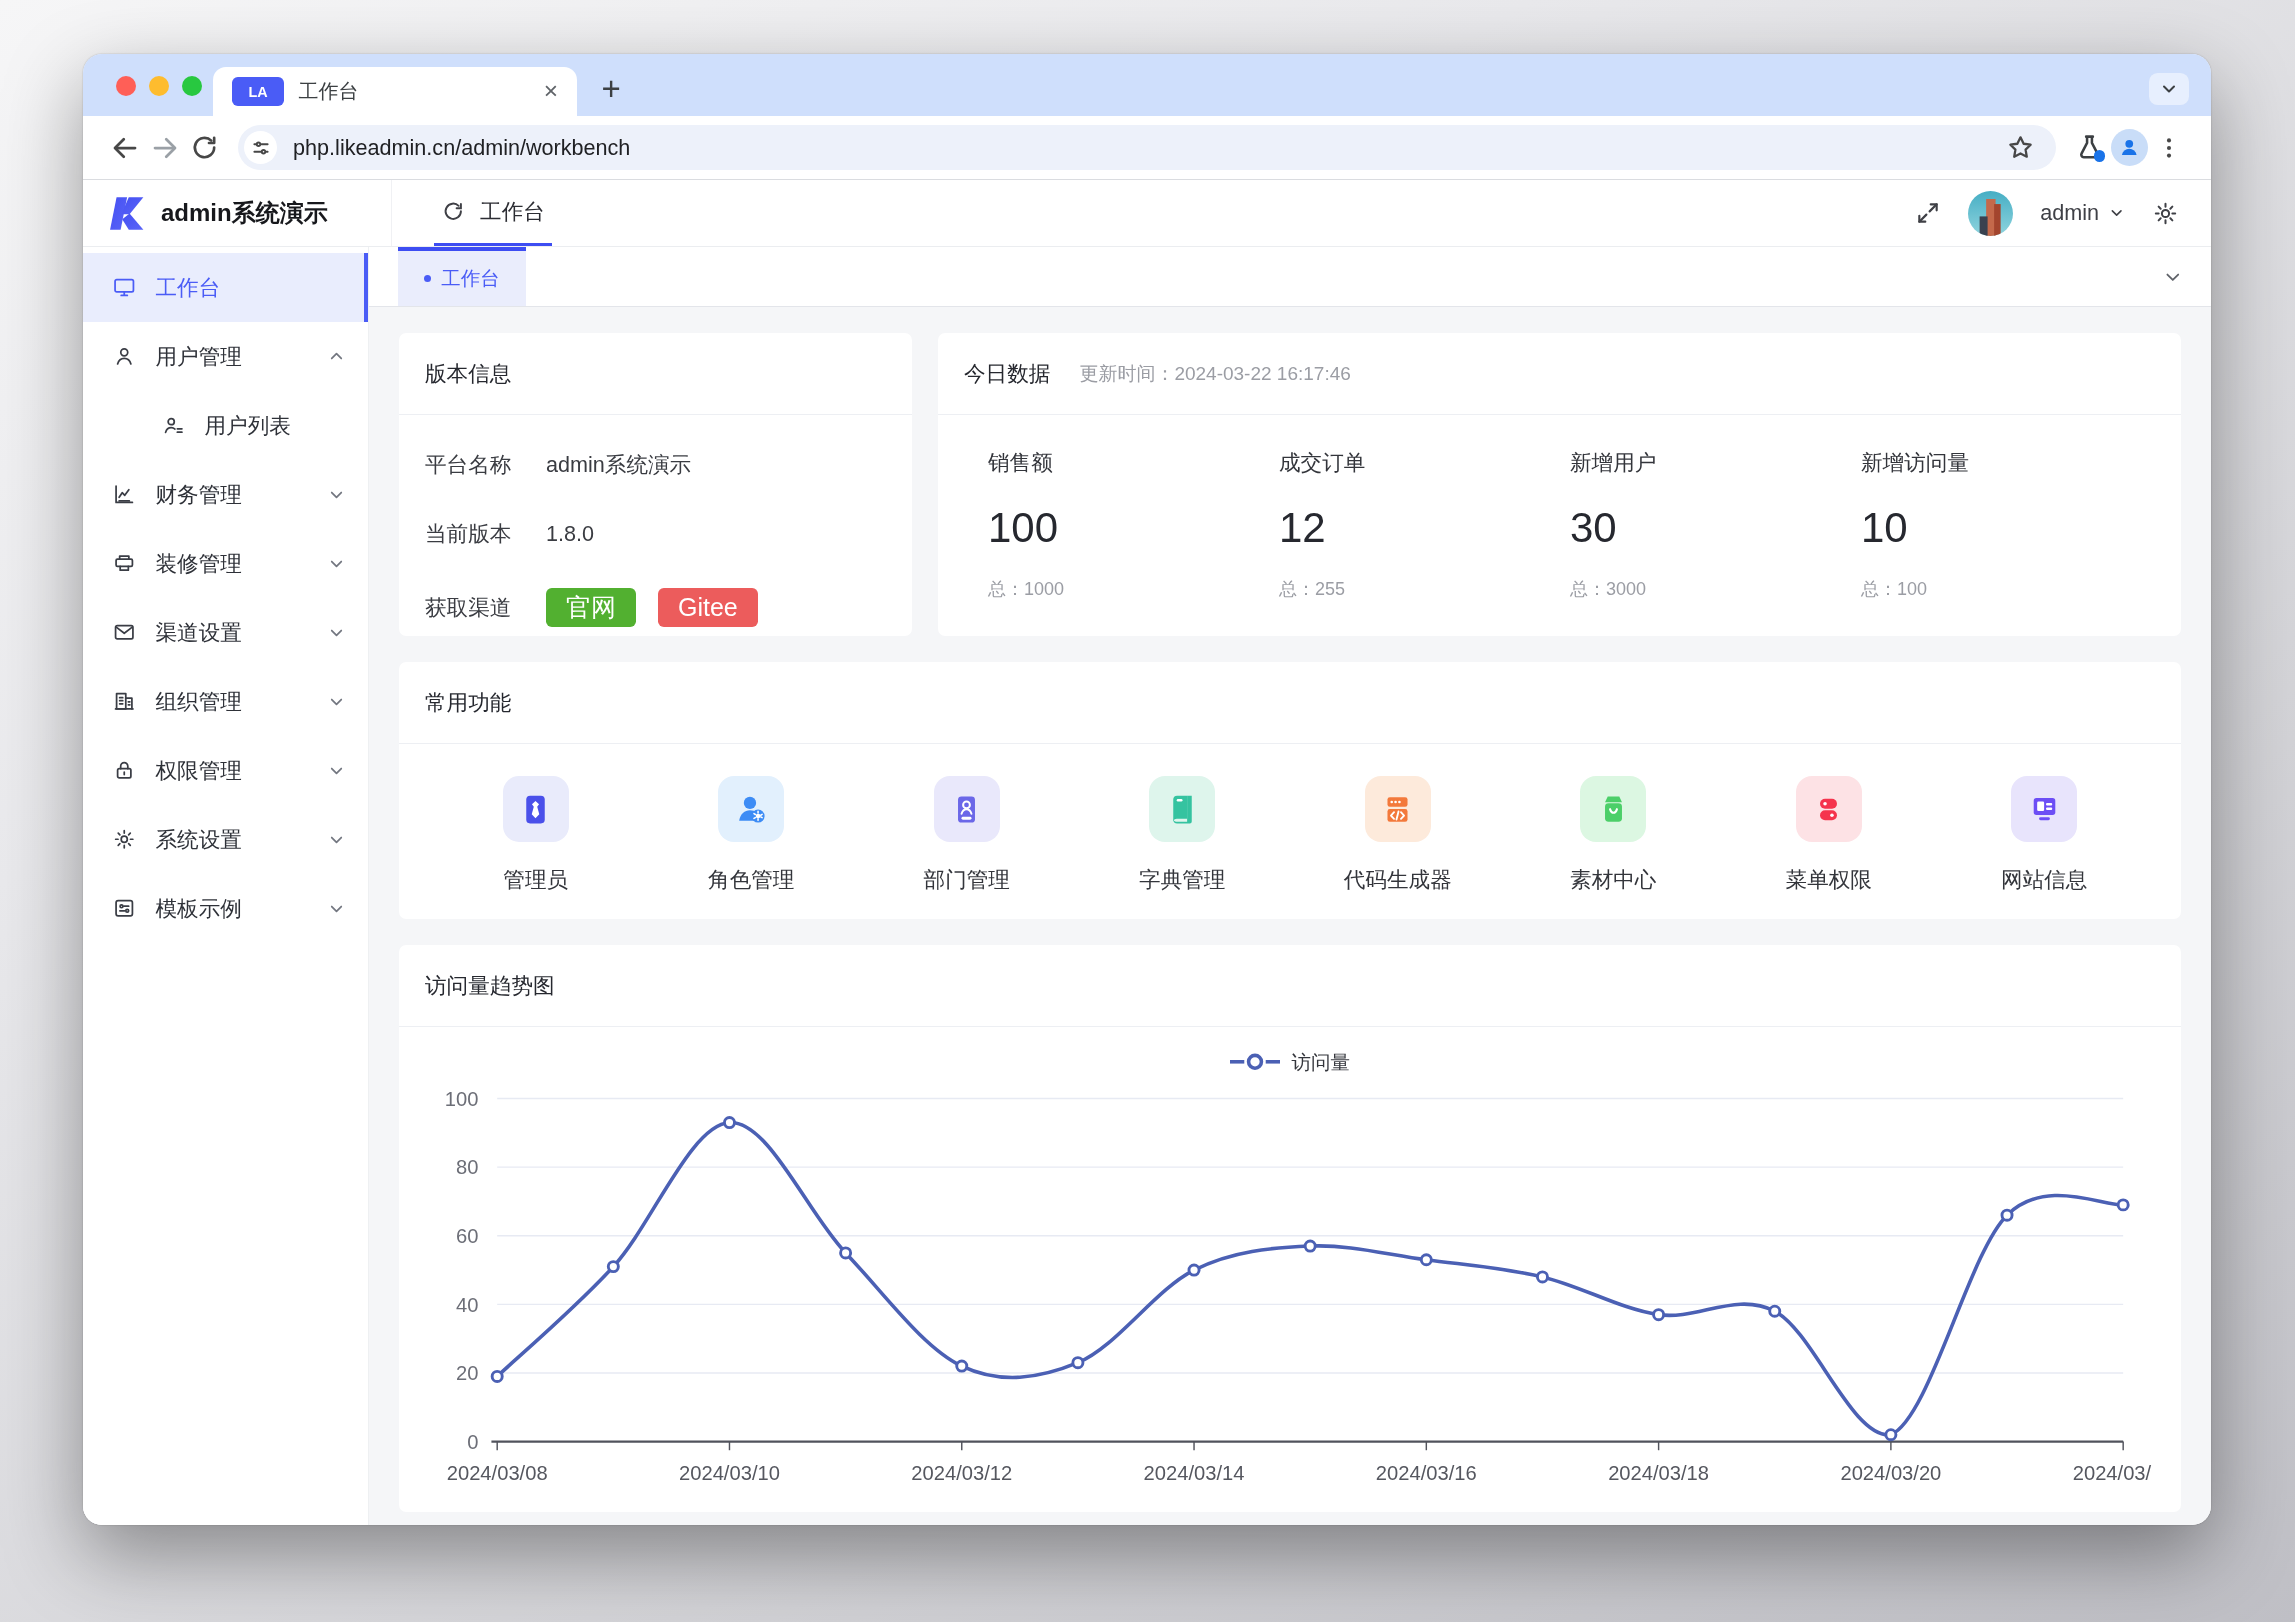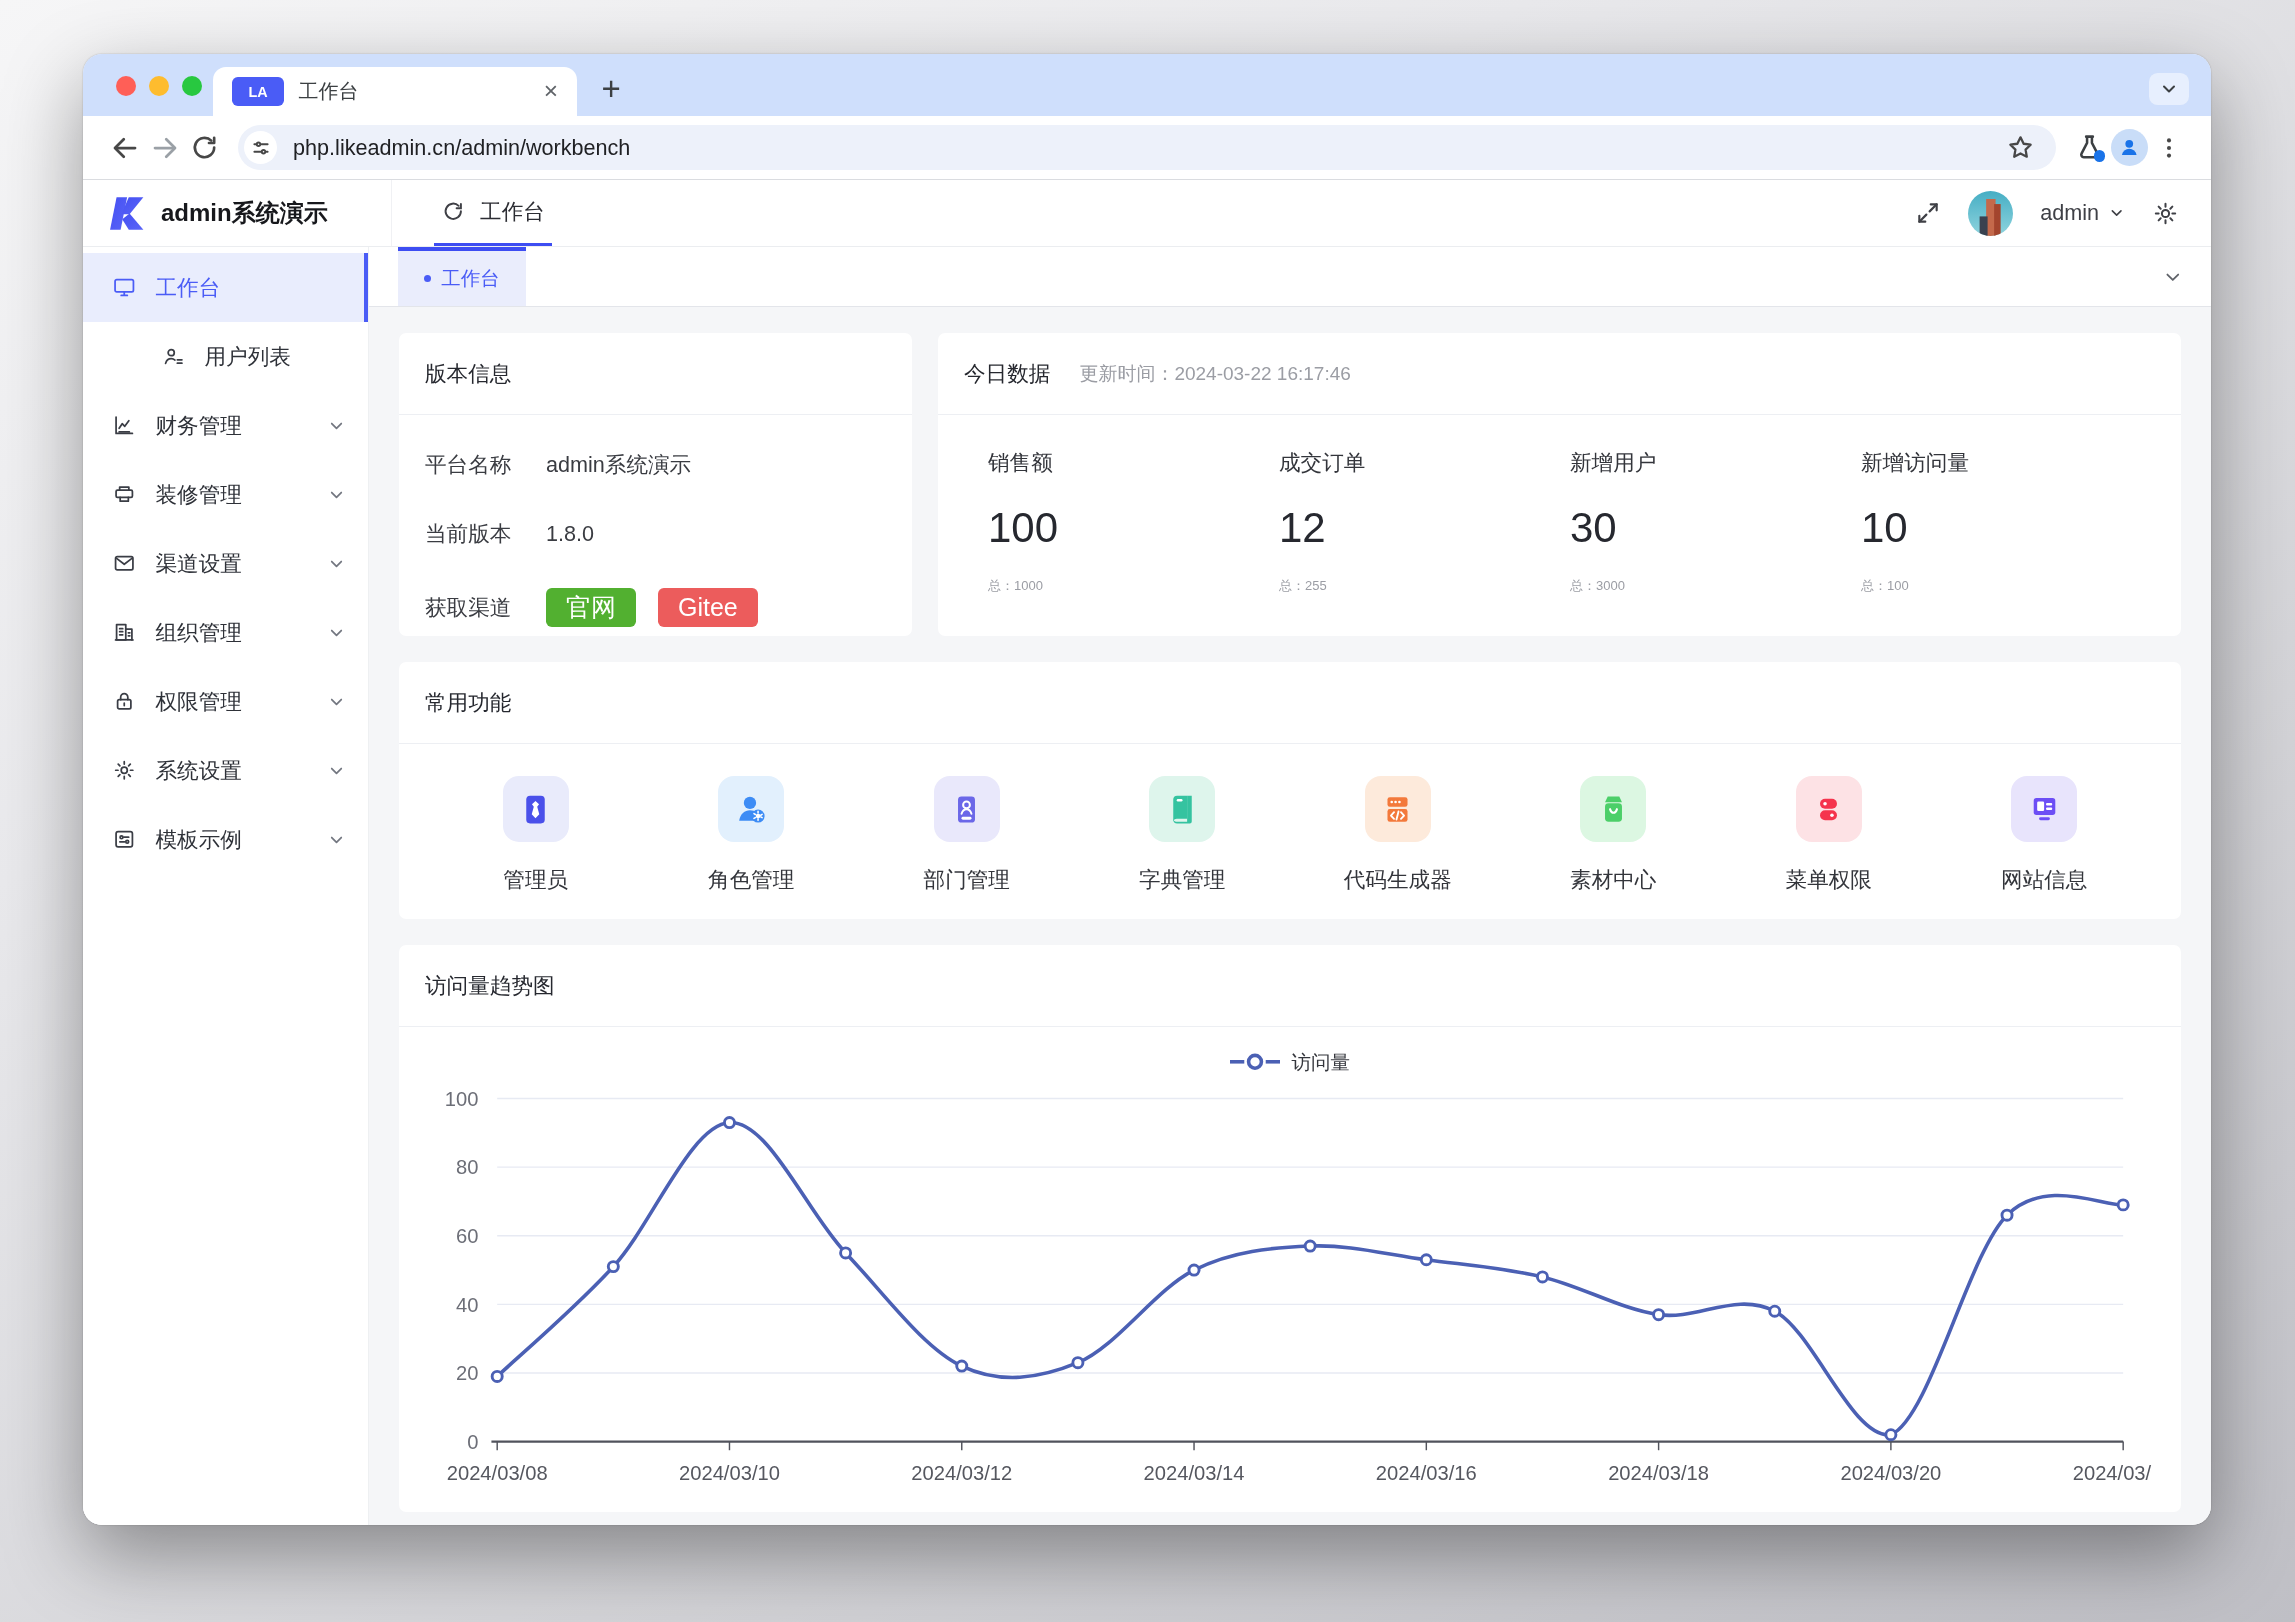--- a/index.html
+++ b/index.html
@@ -79,21 +79,21 @@
   .btn{height:39px;border-radius:5.8px;color:#fff;font-size:25px;padding:0 20px;display:inline-flex;
     align-items:center;justify-content:center;border:none;text-align:right;}
   .btn+.btn{margin-left:16px;}
   .btn.green{background:#52b030;}
   .btn.red{background:#ec5c5c;}
   .today-card{flex:1;}
   .t-body{flex:1;display:flex;padding:33px 29px 0 50px;}
   .stat{flex:1;}
   .stat-label{font-size:21.6px;color:#33353b;}
   .stat-value{font-size:42px;color:#26282f;font-weight:500;margin-top:27px;}
-  .stat-total{font-size:13px;color:#9b9da4;margin-top:24.5px;}
+  .stat-total{font-size:18px;color:#9b9da4;margin-top:24.5px;}
   .quick-card{height:257px;flex:none;}
   .q-body{flex:1;display:flex;padding:32px 29px 0;}
   .q-item{flex:1;display:flex;flex-direction:column;align-items:center;}
   .tile{width:66px;height:66px;border-radius:16px;display:flex;align-items:center;justify-content:center;}
   .q-label{margin-top:23px;font-size:21.6px;color:#33353b;}
   .chart-card{flex:1;}
   .c-body{flex:1;display:flex;flex-direction:column;padding:11.5px 29px 7.2px;min-height:0;}
   .legend{display:flex;align-items:center;justify-content:center;gap:11.5px;margin:10px 0 11.5px;}
   .legend-label{font-size:19.5px;color:#34363c;}
   .chart-svg{width:100%;height:418px;display:block;}
@@ -244,20 +244,30 @@
 
   <div class="workspace">
 
     <div class="sidebar">
       <div class="side-item active">
         <svg class="sicon" width="24.5" height="24.5" viewBox="0 0 24 24" fill="none" stroke="currentColor" stroke-width="1.7" stroke-linecap="round">
             <rect x="3" y="4.5" width="18" height="12" rx="1.6"></rect>
             <path d="M9 20h6M12 16.5V20"></path>
           </svg>
         <span class="slabel">工作台</span>
+      </div>
+      <div class="side-item">
+        <svg class="sicon" width="24.5" height="24.5" viewBox="0 0 24 24" fill="none" stroke="currentColor" stroke-width="1.7" stroke-linecap="round">
+            <circle cx="12" cy="8.2" r="3.4"></circle>
+            <path d="M5.5 19.5c1-3.6 3.6-5.4 6.5-5.4s5.5 1.8 6.5 5.4"></path>
+          </svg>
+        <span class="slabel">用户管理</span>
+        <svg class="schev" width="19" height="19" viewBox="0 0 24 24" fill="none" stroke="currentColor" stroke-width="2.2" stroke-linecap="round" stroke-linejoin="round">
+            <path d="M6 14.5l6-6 6 6"></path>
+          </svg>
       </div>
       <div class="side-item sub">
         <svg class="sicon" width="24.5" height="24.5" viewBox="0 0 24 24" fill="none" stroke="currentColor" stroke-width="1.7" stroke-linecap="round">
             <circle cx="10" cy="8.5" r="3"></circle>
             <path d="M4.5 19c.8-3 3-4.7 5.5-4.7 1.4 0 2.7.5 3.7 1.4"></path>
             <path d="M16 15.5h4.5M16 18.8h4.5"></path>
           </svg>
         <span class="slabel">用户列表</span>
       </div>
       <div class="side-item">

